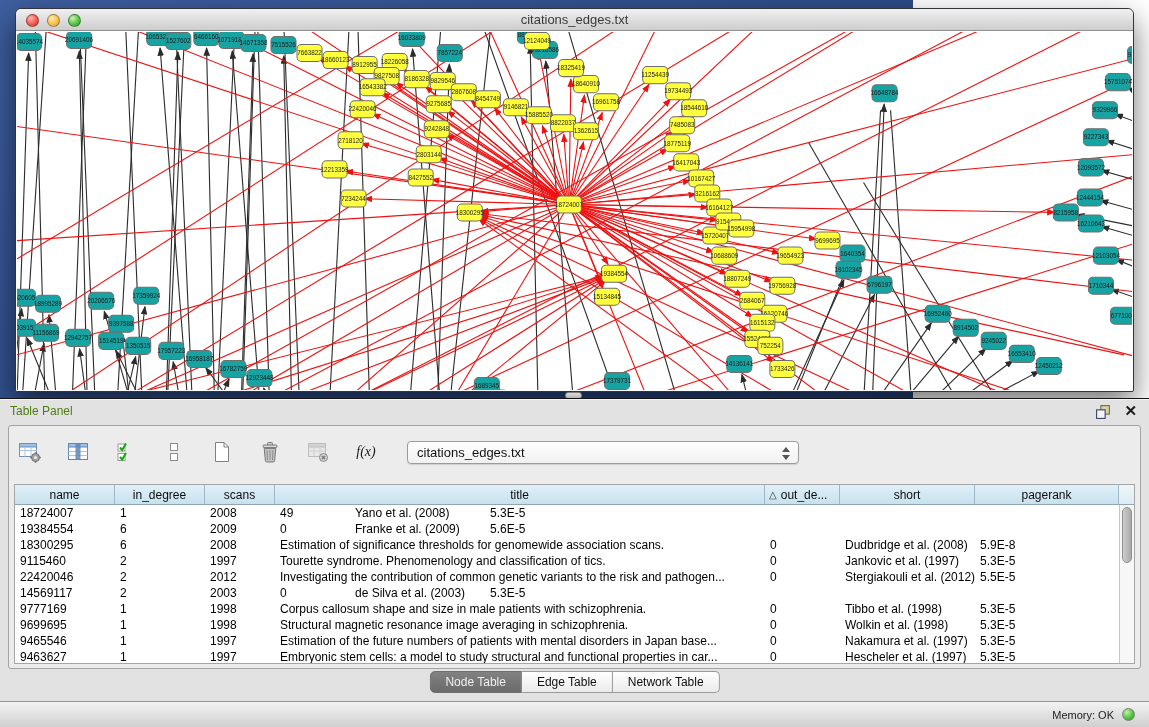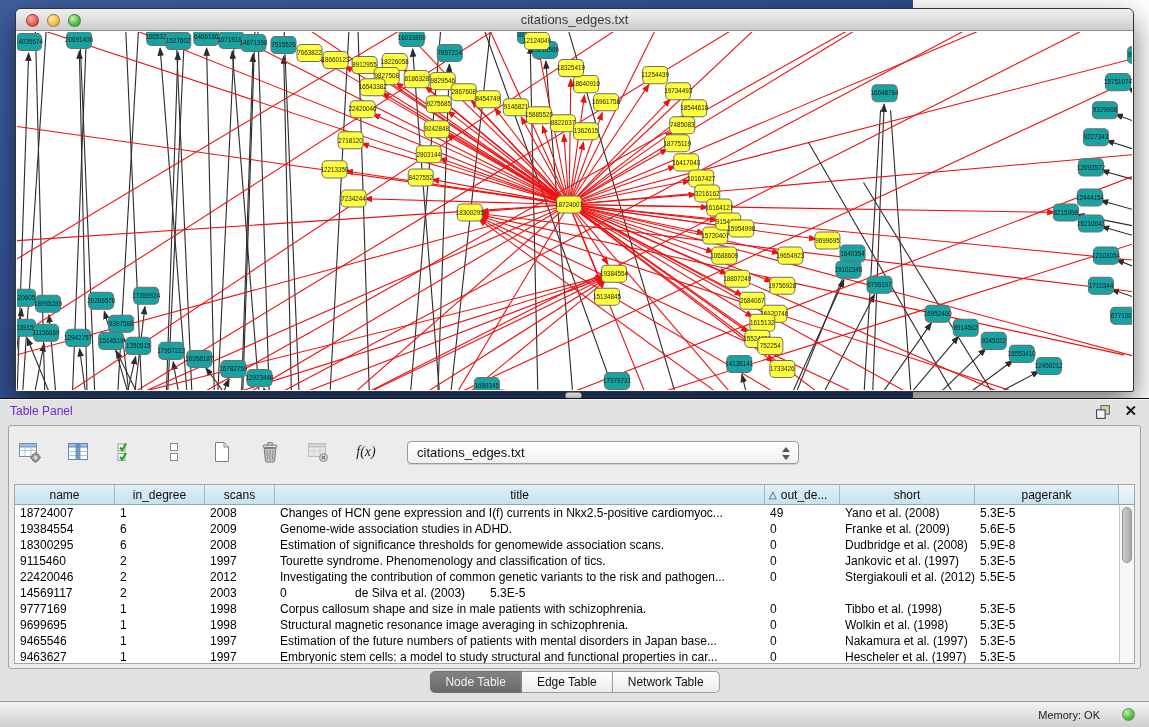--- a/index.html
+++ b/index.html
@@ -27,21 +27,21 @@
   .canvas svg { width:100%; height:100%; display:block; }
 
   .divider-handle { position:absolute; left:565px; top:392px; width:17px; height:7px;
     background:linear-gradient(#dcdcdc,#b5b5b5); border:1px solid #7d7d7d; border-radius:3px; }
 
   
   .table-panel { position:absolute; left:0; top:398px; width:1149px; height:329px;
     background:#e2e2e2; border-top:1px solid #141414;
     box-shadow:inset 0 1px 0 #f4f4f4; }
   .panel-header { position:absolute; left:0; top:0; right:0; height:26px; }
-  .panel-title { position:absolute; left:10px; top:5px; font-size:12px; color:#6d28d9; }
+  .panel-title { position:absolute; left:10px; top:5px; font-size:12px; color:#4d7c0f; }
   .float-btn { position:absolute; right:38px; top:5px; width:16px; height:16px; cursor:default; }
   .close-btn { position:absolute; right:12px; top:3px; font-size:15px; font-weight:bold; color:#1b1b1b; }
 
   .panel-box { position:absolute; left:8px; top:26px; right:8px; height:244px;
     border:1px solid #a3a3a3; border-radius:3px; background:#ececec; }
 
   .toolbar { position:absolute; left:8px; top:0; right:8px; height:52px;
     display:flex; align-items:center; gap:22px; }
   .tb-icon { width:26px; height:26px; display:flex; align-items:center; justify-content:center; }
   .fx { font-size:14px; color:#1a1a1a; white-space:nowrap; font-family:"Liberation Serif",serif; font-style:italic; }
@@ -75,21 +75,21 @@
   .tabs { position:absolute; left:50%; transform:translateX(-50%); top:272px; height:22px; display:flex; }
   .tab { height:22px; display:flex; align-items:center; padding:0 15px; font-size:12px;
     background:linear-gradient(#ffffff,#ebebeb); border:1px solid #9a9a9a; border-left:none; color:#111; }
   .tab:first-child { border-left:1px solid #9a9a9a; border-radius:5px 0 0 5px; }
   .tab:last-child { border-radius:0 5px 5px 0; }
   .tab.selected { background:linear-gradient(#828282,#6a6a6a); color:#efefef; border-color:#6f6f6f; }
 
   .statusbar { position:absolute; left:0; right:0; bottom:0; height:26px;
     background:linear-gradient(#f3f3f3,#cfcfcf); border-top:1px solid #979797;
     display:flex; align-items:center; justify-content:flex-end; }
-  .mem-label { font-size:11px; color:#222; margin-right:22px; }
+  .mem-label { font-size:11px; color:#222; margin-right:8px; }
   .mem-dot { width:13px; height:13px; border-radius:50%; margin-right:14px;
     background:radial-gradient(circle at 35% 30%, #c2f2a0, #49bf3a 60%, #2f9e27);
     border:1px solid #7e7e7e; }
 </style>
 </head>
 <body>
 
 <div class="screen">
 
   <div class="net-window">
@@ -599,30 +599,28 @@
             <div class="th" style="flex: 1 1 0%;">
               <span>pagerank</span>
             </div>
             <div class="th spacer" style="width: 15px;"></div>
           </div>
         <div id="tbody">
             <div class="tr">
               <div class="td" style="width: 100px;">18724007</div>
               <div class="td" style="width: 90px;">1</div>
               <div class="td" style="width: 70px;">2008</div>
-              <div class="td" style="width: 490px;">Changes of HCN gene expression and I(f) currents in Nkx2.5-positive cardiomyoc...</div>
               <div class="td" style="width: 75px;">49</div>
               <div class="td" style="width: 135px;">Yano et al. (2008)</div>
               <div class="td" style="flex: 1 1 0%;">5.3E-5</div>
             </div>
             <div class="tr">
               <div class="td" style="width: 100px;">19384554</div>
               <div class="td" style="width: 90px;">6</div>
               <div class="td" style="width: 70px;">2009</div>
-              <div class="td" style="width: 490px;">Genome-wide association studies in ADHD.</div>
               <div class="td" style="width: 75px;">0</div>
               <div class="td" style="width: 135px;">Franke et al. (2009)</div>
               <div class="td" style="flex: 1 1 0%;">5.6E-5</div>
             </div>
             <div class="tr">
               <div class="td" style="width: 100px;">18300295</div>
               <div class="td" style="width: 90px;">6</div>
               <div class="td" style="width: 70px;">2008</div>
               <div class="td" style="width: 490px;">Estimation of significance thresholds for genomewide association scans.</div>
               <div class="td" style="width: 75px;">0</div>

